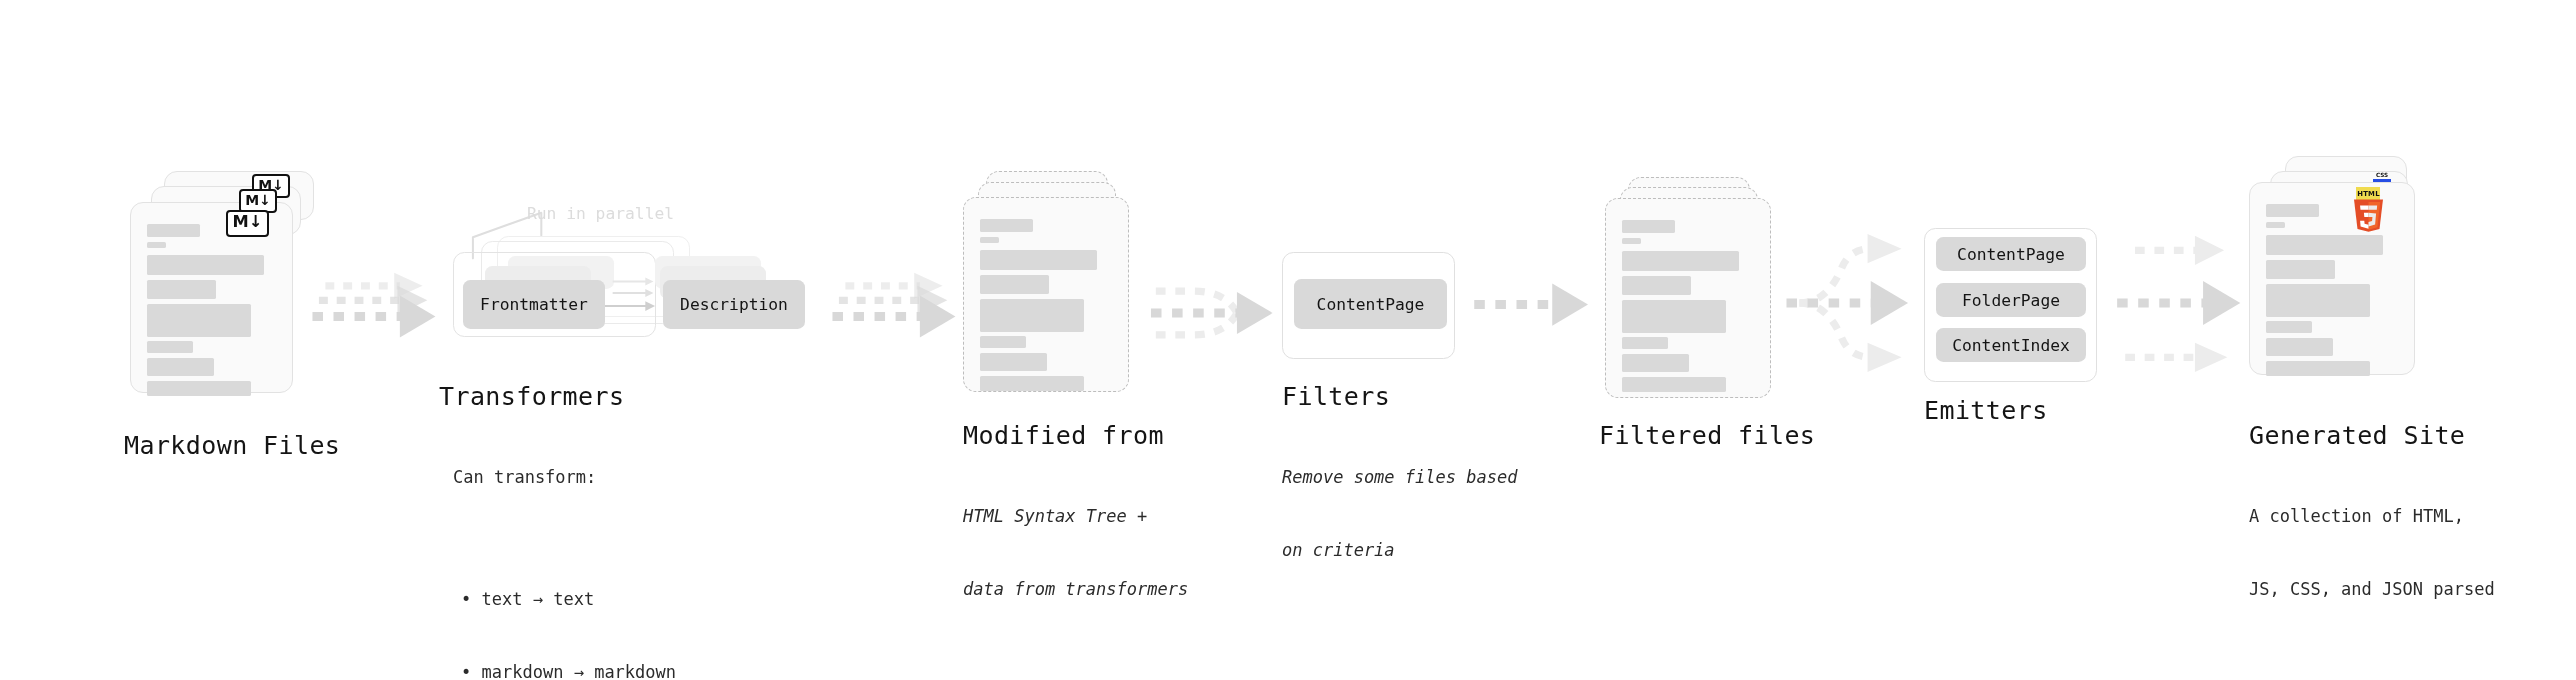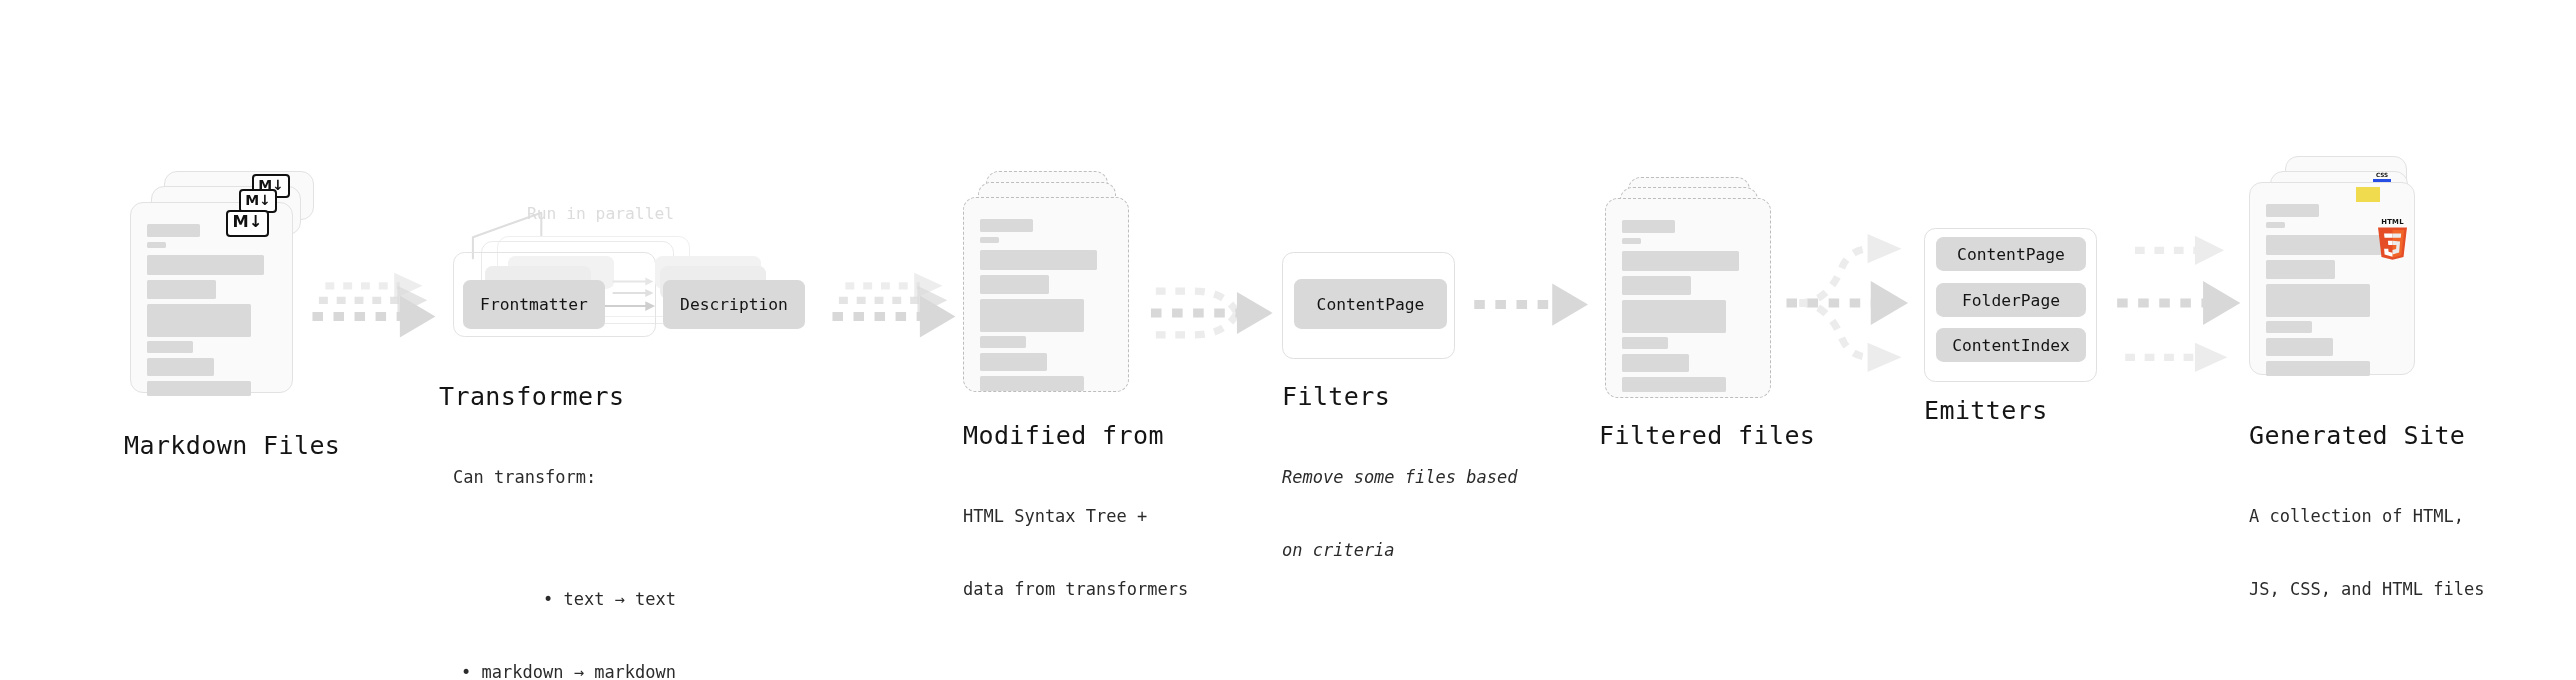--- a/index.html
+++ b/index.html
@@ -178,21 +178,21 @@
     <span>Frontmatter</span>
   </div>
   <div class="pill" style="left:663px;top:280px;width:142px;height:49px;">
     <span>Description</span>
   </div>
 
   <div class="abs stage-title" style="left:439px;top:382px;">Transformers</div>
   <div class="abs stage-desc" style="left:453px;top:416px;">
     <div>Can transform:</div>
     <ul class="bullets">
-      <li style="padding-left:8.1px;text-align:right;">• text → text</li>
+      <li style="padding-left:8.1px;">• text → text</li>
       <li style="padding-left:8.1px;">• markdown → markdown</li>
       
     </ul>
   </div>
 
   <svg class="abs" style="left:829px;top:268px;width:138px;height:89px;" viewBox="0 0 170 110">
     <g fill="none" stroke="#d8d8d8" stroke-width="9" stroke-dasharray="11 11" opacity="0.45">
       <line x1="20" y1="22" x2="112" y2="22"></line>
     </g>
     <polygon points="105,6 140,22 105,38" fill="#d8d8d8" opacity="0.45"></polygon>
@@ -215,21 +215,21 @@
       <div class="skel" style="left:16.3px;top:52px;width:117px;height:20.3px;"></div>
       <div class="skel" style="left:16.3px;top:77px;width:69px;height:18.7px;"></div>
       <div class="skel" style="left:16.3px;top:101px;width:104px;height:32.5px;"></div>
       <div class="skel" style="left:16.3px;top:138px;width:46px;height:12.2px;"></div>
       <div class="skel" style="left:16.3px;top:155px;width:67px;height:18px;"></div>
       <div class="skel" style="left:16.3px;top:178px;width:104px;height:14.6px;"></div>
     </div>
   </div>
 
   <div class="abs stage-title" style="left:963px;top:421px;">Modified from</div>
-  <div class="abs stage-desc" style="left:963px;top:455px;">
+  <div class="abs stage-desc" style="left:963px;top:455px;font-style:italic;">
     <div>HTML Syntax Tree +</div>
     <div>data from transformers</div>
   </div>
 
   <svg class="abs" style="left:1138px;top:256px;width:146px;height:114px;" viewBox="0 0 180 140">
     <g fill="none" stroke="#ececec" stroke-width="9" stroke-dasharray="12 12" stroke-linecap="butt">
       <path d="M 22 43 L 68 43 Q 108 43 122 70"></path>
       <path d="M 22 97 L 68 97 Q 108 97 122 70"></path>
     </g>
     <g fill="none" stroke="#d8d8d8" stroke-width="11" stroke-dasharray="13 13">
@@ -330,33 +330,33 @@
       <div class="skel" style="left:16.3px;top:178px;width:104px;height:14.6px;"></div>
     </div>
 
     <div class="css-badge" style="left:124px;top:16.3px;width:18px;">
       <div class="css-txt">CSS</div>
       <div class="css-bar"></div>
     </div>
 
     <div class="js-badge" style="left:107px;top:31px;width:24.4px;height:15.4px;"></div>
 
-    <div class="html5-badge" style="left:125px;top:32.5px;width:37px;height:42px;margin-top:28px;">
+    <div class="html5-badge" style="left:101px;top:32.5px;width:37px;height:42px;">
       <svg viewBox="0 0 46 52" width="37" height="42">
         <text x="23" y="9" text-anchor="middle" font-family="DejaVu Sans, Liberation Sans, sans-serif" font-size="8.5" font-weight="bold" fill="#111" letter-spacing="0.3">HTML</text>
         <path d="M5 13 L9.3 49.5 L23 53 L36.7 49.5 L41 13 Z" fill="#e44d26"></path>
         <path d="M23 16 L23 50.5 L34 47.4 L37.6 16 Z" fill="#f16529"></path>
         <path d="M23 20.5 H12.5 l0.55 5.2 H23 Z M23 29.5 H17.3 v0 l0.5 5.1 H23 Z
                  M23 44.3 l-4.9-1.3 -0.33-3.7 h-5.2 l0.62 7.2 9.8 2.7 Z" fill="#fff"></path>
         <path d="M23 20.5 v5.2 h10.3 l0.1 -1.1 0.22 -2.5 0.12 -1.6 Z
                  M23 29.5 v5.1 h4.9 l-0.47 5.2 -4.43 1.2 v5.4 l8.2 -2.3 0.06 -0.7 0.93 -10.5 0.1 -1.1 0.12 -1.3 Z" fill="#ebebeb"></path>
       </svg>
     </div>
   </div>
 
   <div class="abs stage-title" style="left:2249px;top:421px;">Generated Site</div>
   <div class="abs stage-desc" style="left:2249px;top:455px;">
     <div>A collection of HTML,</div>
-    <div>JS, CSS, and HTML files</div>
+    <div>JS, CSS, and JSON parsed</div>
   </div>
 
 </div>
 
 
 </body></html>

